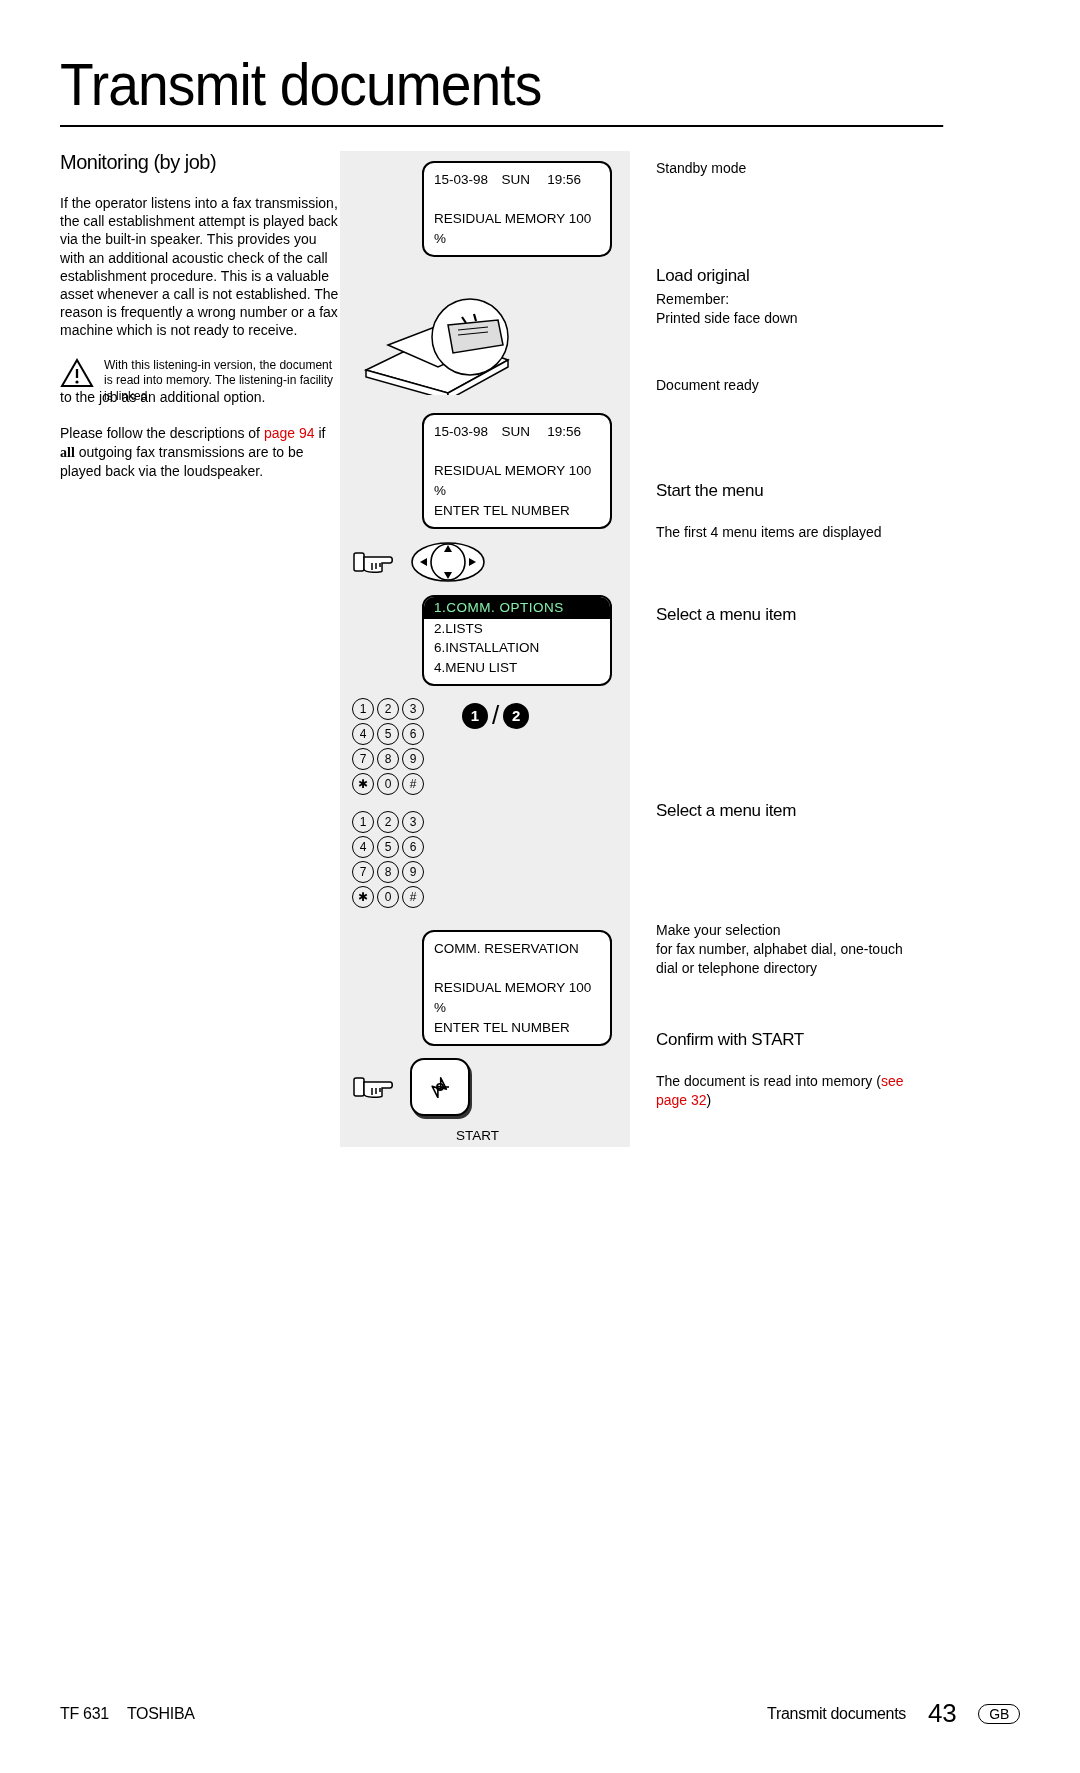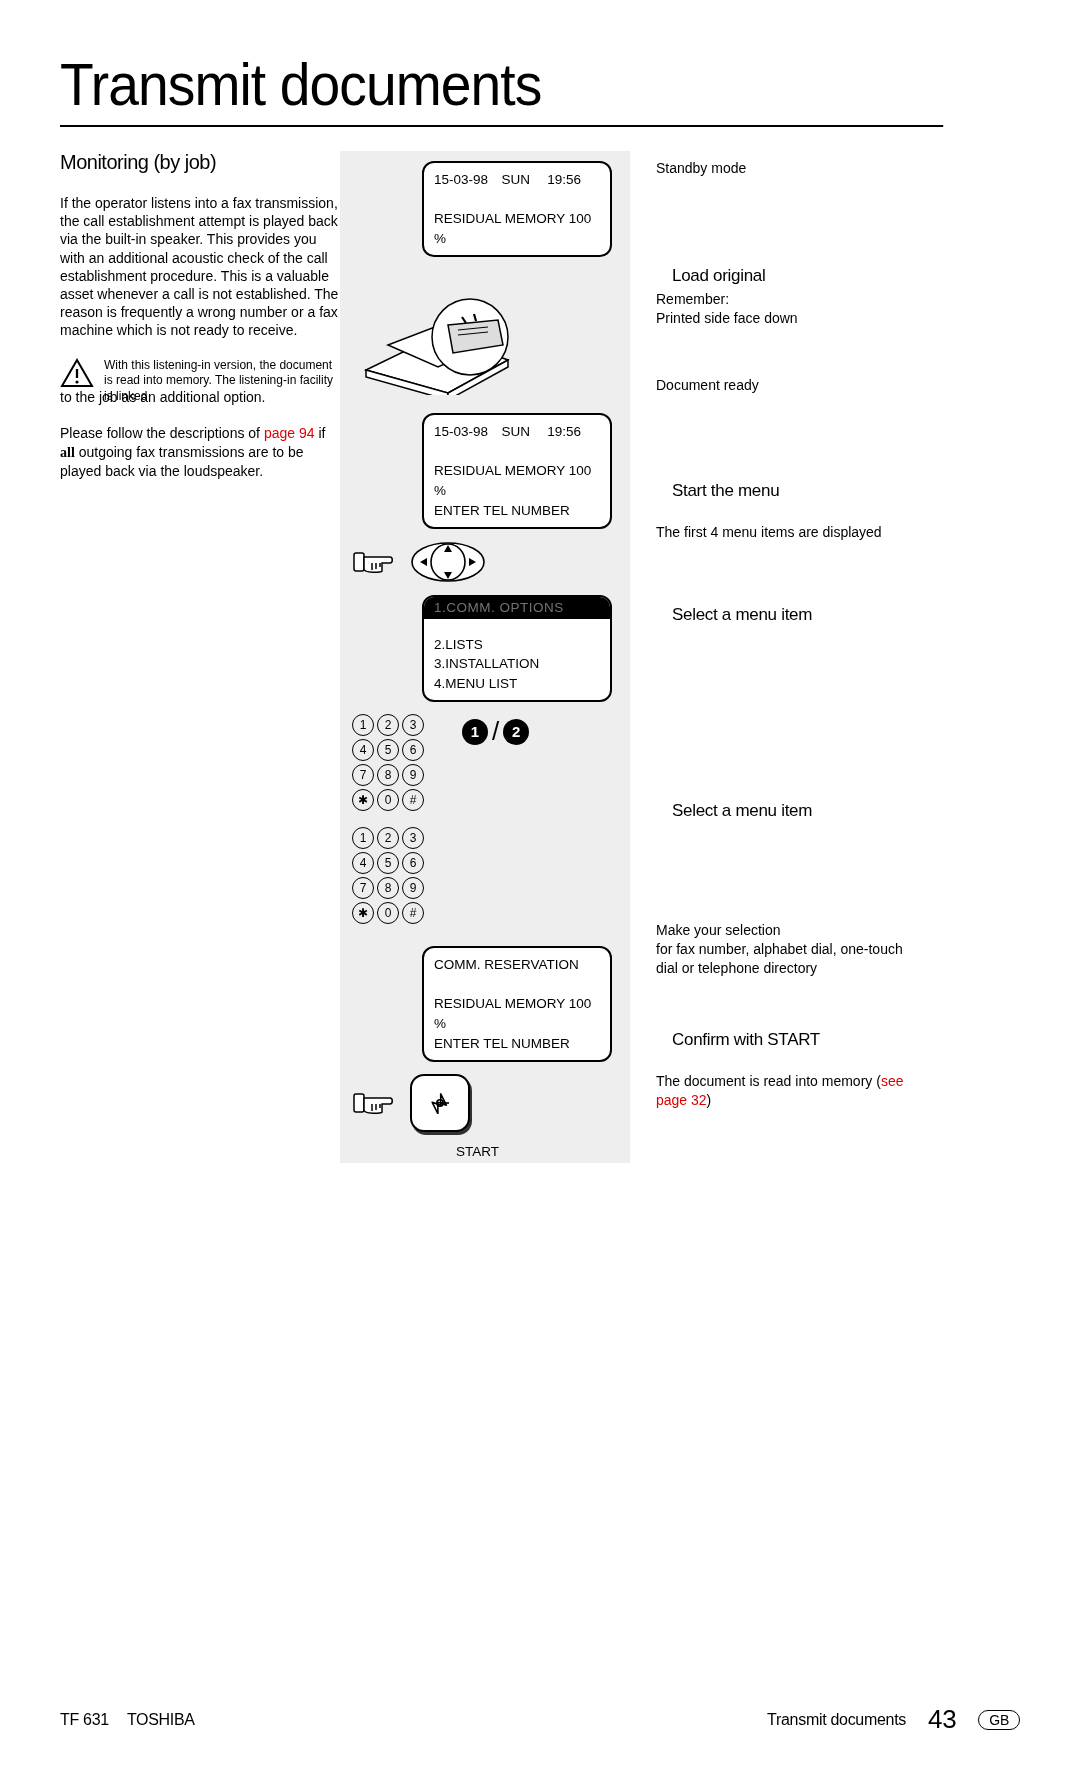--- a/index.html
+++ b/index.html
@@ -81,23 +81,23 @@
     font-family: Arial, Helvetica, sans-serif;
     font-size: 13.5px;
     font-stretch: condensed;
     line-height: 1.45;
     margin-left: 70px;
     width: 190px;
     letter-spacing: 0;
   }
   .lcd .hl {
     background: #000;
-    color: #737373;
+    color: #86efac;
     display: block;
-    margin: 16px -10px;
+    margin: 0 -10px;
     padding: 1px 10px;
     letter-spacing: 0.5px;
   }
   .lcd-short { min-height: 62px; }
   .lcd-tall { min-height: 78px; }
   .machine-ill {
     margin-left: 6px;
     margin-top: 6px;
     margin-bottom: 6px;
   }
@@ -167,27 +167,27 @@
   }
   .start-label { font-size: 13.5px; font-stretch: condensed; margin-left: 104px; }
 
   .right-col {
     width: 280px;
     padding-left: 26px;
     font-size: 14px;
     display:flex;
     flex-direction:column;
   }
-  .step-title { font-size: 17px; margin-bottom: 4px; font-stretch: condensed; letter-spacing: -0.3px; margin-left: 16px; }
+  .step-title { font-size: 17px; margin-bottom: 4px; font-stretch: condensed; letter-spacing: -0.3px; }
   .step-body { font-size: 14px; line-height: 1.35; }
 
   
   .footer {
     position: absolute;
-    bottom: 38px;
+    bottom: 44px;
     left: 60px;
     right: 60px;
     display: flex;
     align-items: center;
     font-size: 16px;
     font-stretch: condensed;
     letter-spacing: -0.3px;
   }
   .footer .brand { margin-left: 18px; }
   .footer .right { margin-left: auto; display:flex; align-items:center; gap: 22px; }
@@ -269,21 +269,21 @@
           <polygon points="38,4 34,11 42,11" fill="#000"></polygon>
           <polygon points="38,38 34,31 42,31" fill="#000"></polygon>
           <polygon points="10,21 17,17 17,25" fill="#000"></polygon>
           <polygon points="66,21 59,17 59,25" fill="#000"></polygon>
         </svg>
       </div>
 
       <div class="lcd" style="padding-top:0;">
         <span class="hl" style="border-radius:10px 10px 0 0; margin-top:0;">1.COMM. OPTIONS</span>
         <div>2.LISTS</div>
-        <div>3.INSTALLATION</div>
+        <div>6.INSTALLATION</div>
         <div>4.MENU LIST</div>
       </div>
 
       <div class="keypad-row">
         <div class="keypad">
           <div class="key">1</div>
           <div class="key">2</div>
           <div class="key">3</div>
           <div class="key">4</div>
           <div class="key">5</div>

